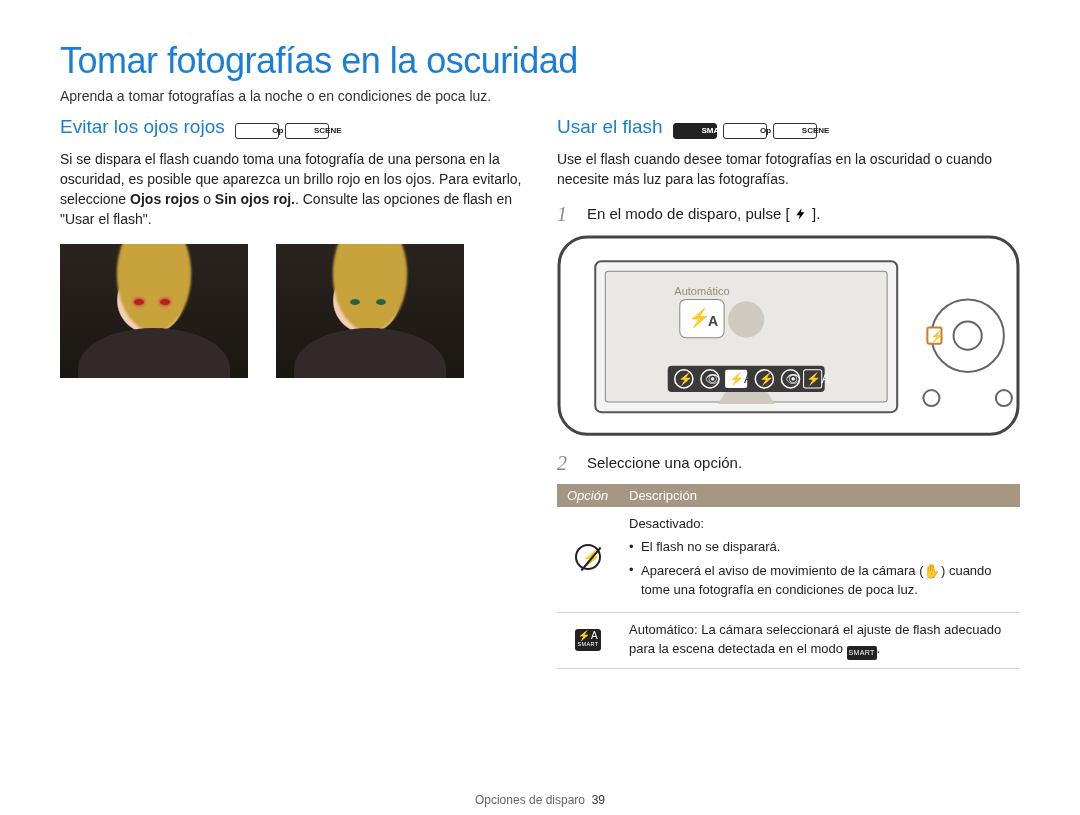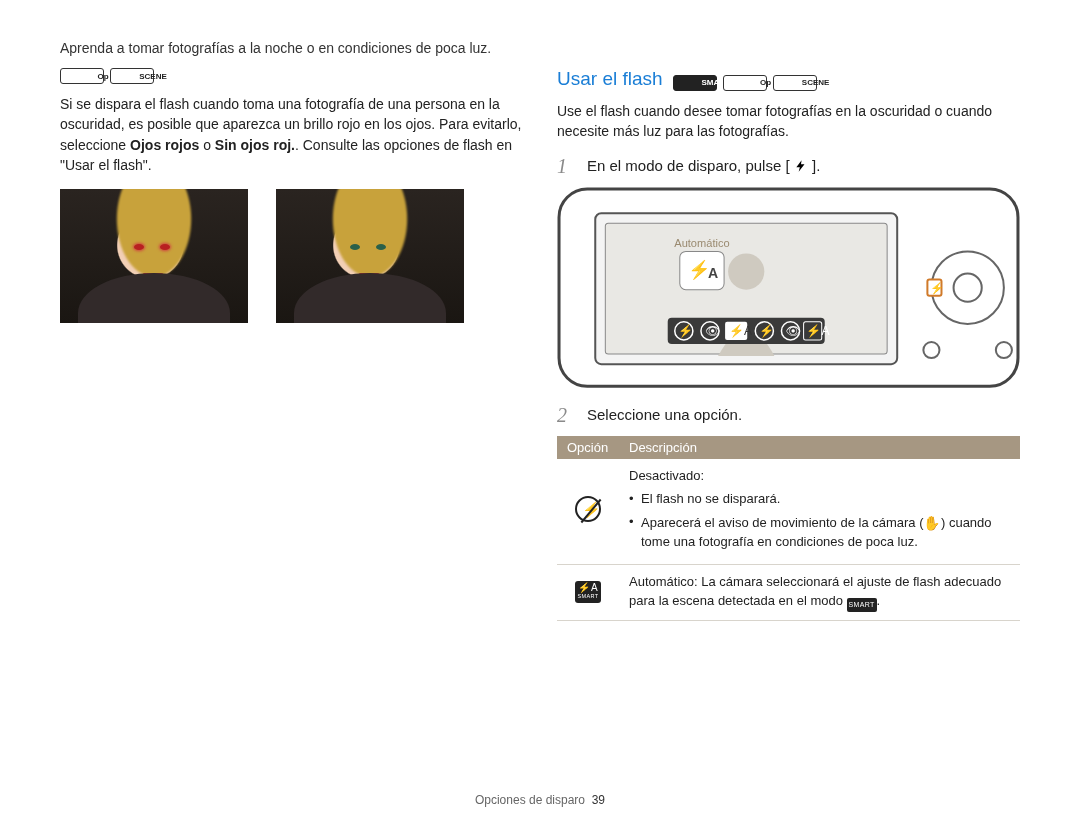--- a/index.html
+++ b/index.html
@@ -151,21 +151,21 @@
     width: 100%;
     font-size: 13px;
   }
   table.flash-tbl th {
     background: #a69782;
     color: #fff;
     font-weight: 400;
     text-align: left;
     padding: 4px 10px;
   }
-  table.flash-tbl th.opc { width: 62px; }
+  table.flash-tbl th.opc { width: 62px; font-style: italic; }
   table.flash-tbl td {
     border-bottom: 1px solid #d8d4cc;
     padding: 8px 10px;
     vertical-align: middle;
     line-height: 1.45;
     font-weight: 300;
   }
   table.flash-tbl td.icon-cell {
     text-align: center;
     width: 62px;
@@ -247,26 +247,28 @@
     text-align: center;
     font-size: 12px;
     color: #666;
   }
   .footer .pg { color: #333; }
 </style>
 </head>
 <body>
 
 <div class="page">
+  <h1 class="main-title">Tomar fotografías en la oscuridad</h1>
   <p class="lead">Aprenda a tomar fotografías a la noche o en condiciones de poca luz.</p>
 
   <div class="columns">
 
     <div class="col">
       <div class="subhead-row">
+        <h2 class="subhead">Evitar los ojos rojos</h2>
         <span class="mode-badges">
           <span class="badge">Op</span>
           <span class="badge">SCENE</span>
         </span>
       </div>
       <p class="body-text">
         <span>Si se dispara el flash cuando toma una fotografía de una persona en la oscuridad, es posible que aparezca un brillo rojo en los ojos. Para evitarlo, seleccione </span><strong>Ojos rojos</strong><span> o </span><strong>Sin ojos roj.</strong><span>. Consulte las opciones de flash en "Usar el flash".</span>
       </p>
       <div class="photo-row">
         <div class="portrait">

